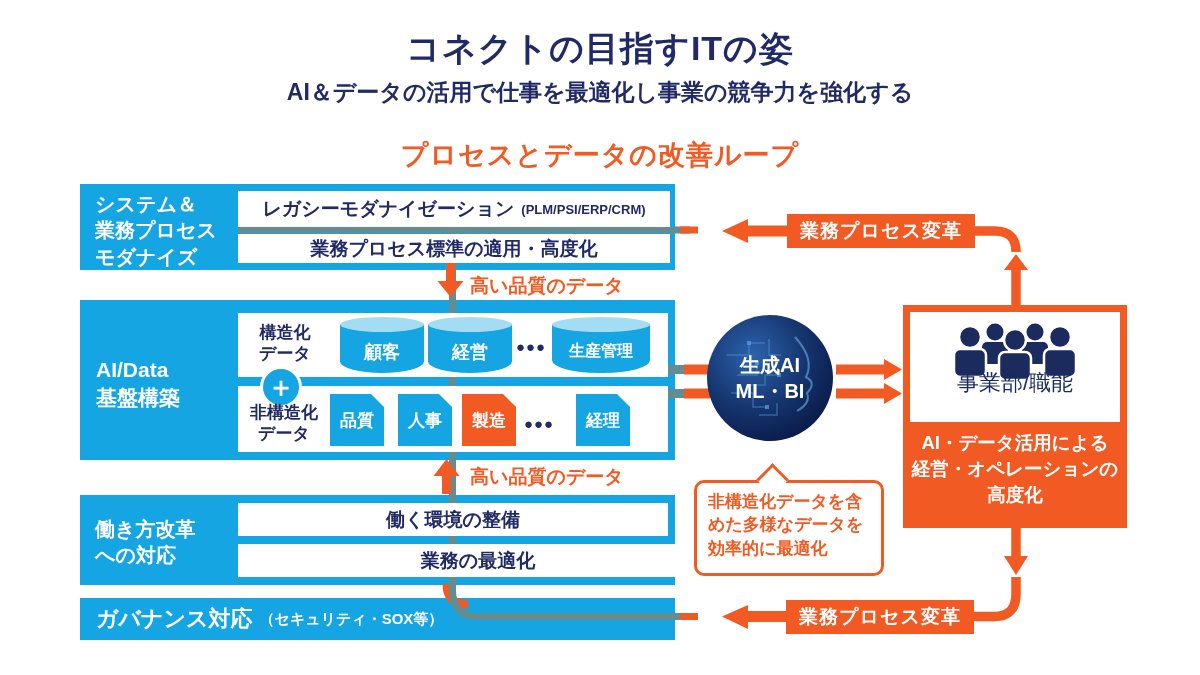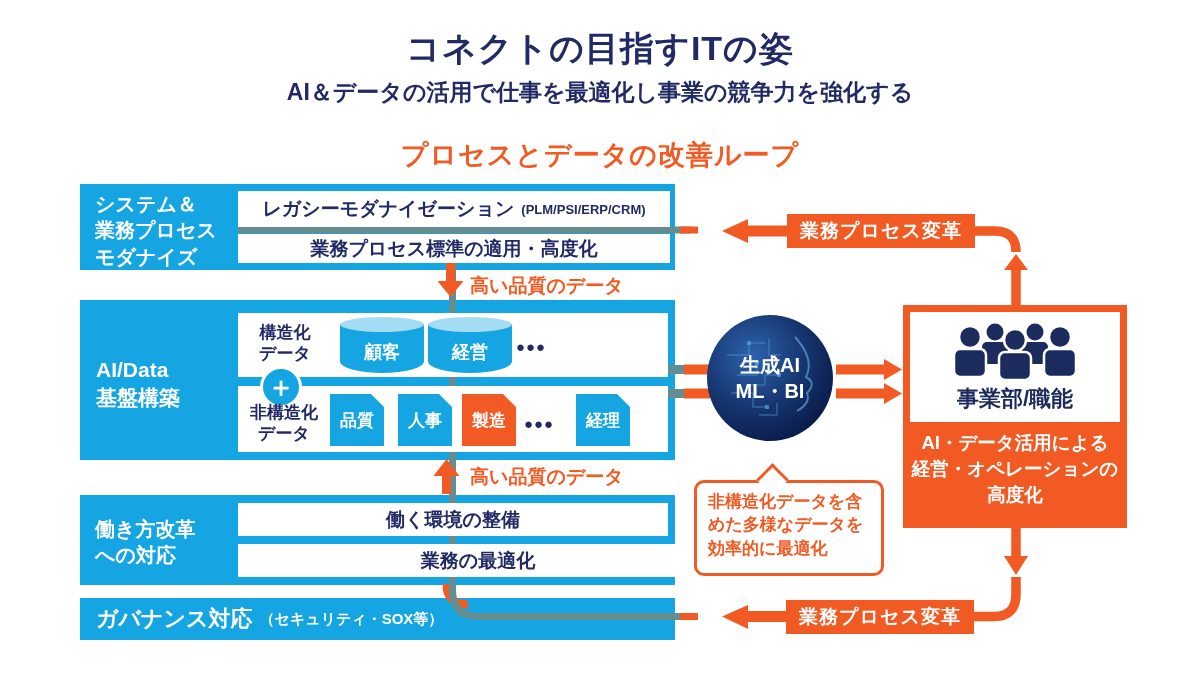--- a/index.html
+++ b/index.html
@@ -44,21 +44,21 @@
      overflow:hidden;}
   .ai-circle .txt{position:absolute;left:0;top:37px;width:100%;text-align:center;color:#fff;font-weight:800;font-size:20px;line-height:1.3;z-index:2;}
   .ai-circle svg{position:absolute;left:0;top:0;z-index:1;}
   
   .callout{left:694px;top:480px;width:190px;height:96px;background:#fff;border:3px solid var(--orange);border-radius:10px;z-index:3;box-sizing:border-box;}
   .callout .txt{position:absolute;left:11px;top:7px;color:var(--orange);font-weight:800;font-size:17px;line-height:1.38;}
   .callout-tail{left:761px;top:468px;width:20px;height:20px;background:#fff;border-left:3px solid var(--orange);border-top:3px solid var(--orange);transform:rotate(45deg);z-index:5;}
   
   .bizbox{left:903px;top:305px;width:224px;height:223px;background:var(--orange);z-index:3;}
   .bizwhite{left:910px;top:312px;width:210px;height:110px;background:#fff;z-index:4;}
-  .biztitle{left:910px;top:384px;width:210px;text-align:center;color:var(--icon-navy);font-weight:700;font-size:22px;z-index:5;}
+  .biztitle{left:910px;top:368px;width:210px;text-align:center;color:var(--icon-navy);font-weight:400;font-size:22px;z-index:5;}
   .bizbody{left:910px;top:430px;width:210px;text-align:center;color:#fff;font-weight:800;font-size:18.5px;line-height:1.4;z-index:4;}
   .people{left:950px;top:320px;z-index:5;}
   
   .loop-label{background:var(--orange);color:#fff;font-weight:800;font-size:19px;display:flex;align-items:center;justify-content:center;z-index:3;letter-spacing:1px;}
   
   .gov-text{left:96px;top:598px;width:560px;height:42px;display:flex;align-items:center;z-index:3;color:#fff;}
   .gov-main{font-weight:800;font-size:22px;}
   .gov-sub{font-weight:800;font-size:15px;margin-left:7px;}
 </style>
 </head>
@@ -152,20 +152,25 @@
     <div class="body">
         <span>顧客</span>
       </div>
   </div>
   <div class="abs cyl" style="left:428px;top:317px;width:84px;height:56px;">
     <div class="body">
         <span>経営</span>
       </div>
   </div>
   <div class="abs dots" style="left:516px;top:338px;">●●●</div>
+  <div class="abs cyl" style="left:552px;top:317px;width:98px;height:56px;font-size:16px;">
+    <div class="body">
+        <span>生産管理</span>
+      </div>
+  </div>
 
   <div class="abs data-label" style="left:238px;top:402px;width:92px;">
     <div>非構造化</div>
     <div>データ</div>
   </div>
   <div class="abs doc" style="left:330px;top:394px;width:54px;height:52px;">
     <span>品質</span>
   </div>
   <div class="abs doc" style="left:398px;top:394px;width:54px;height:52px;">
     <span>人事</span>

